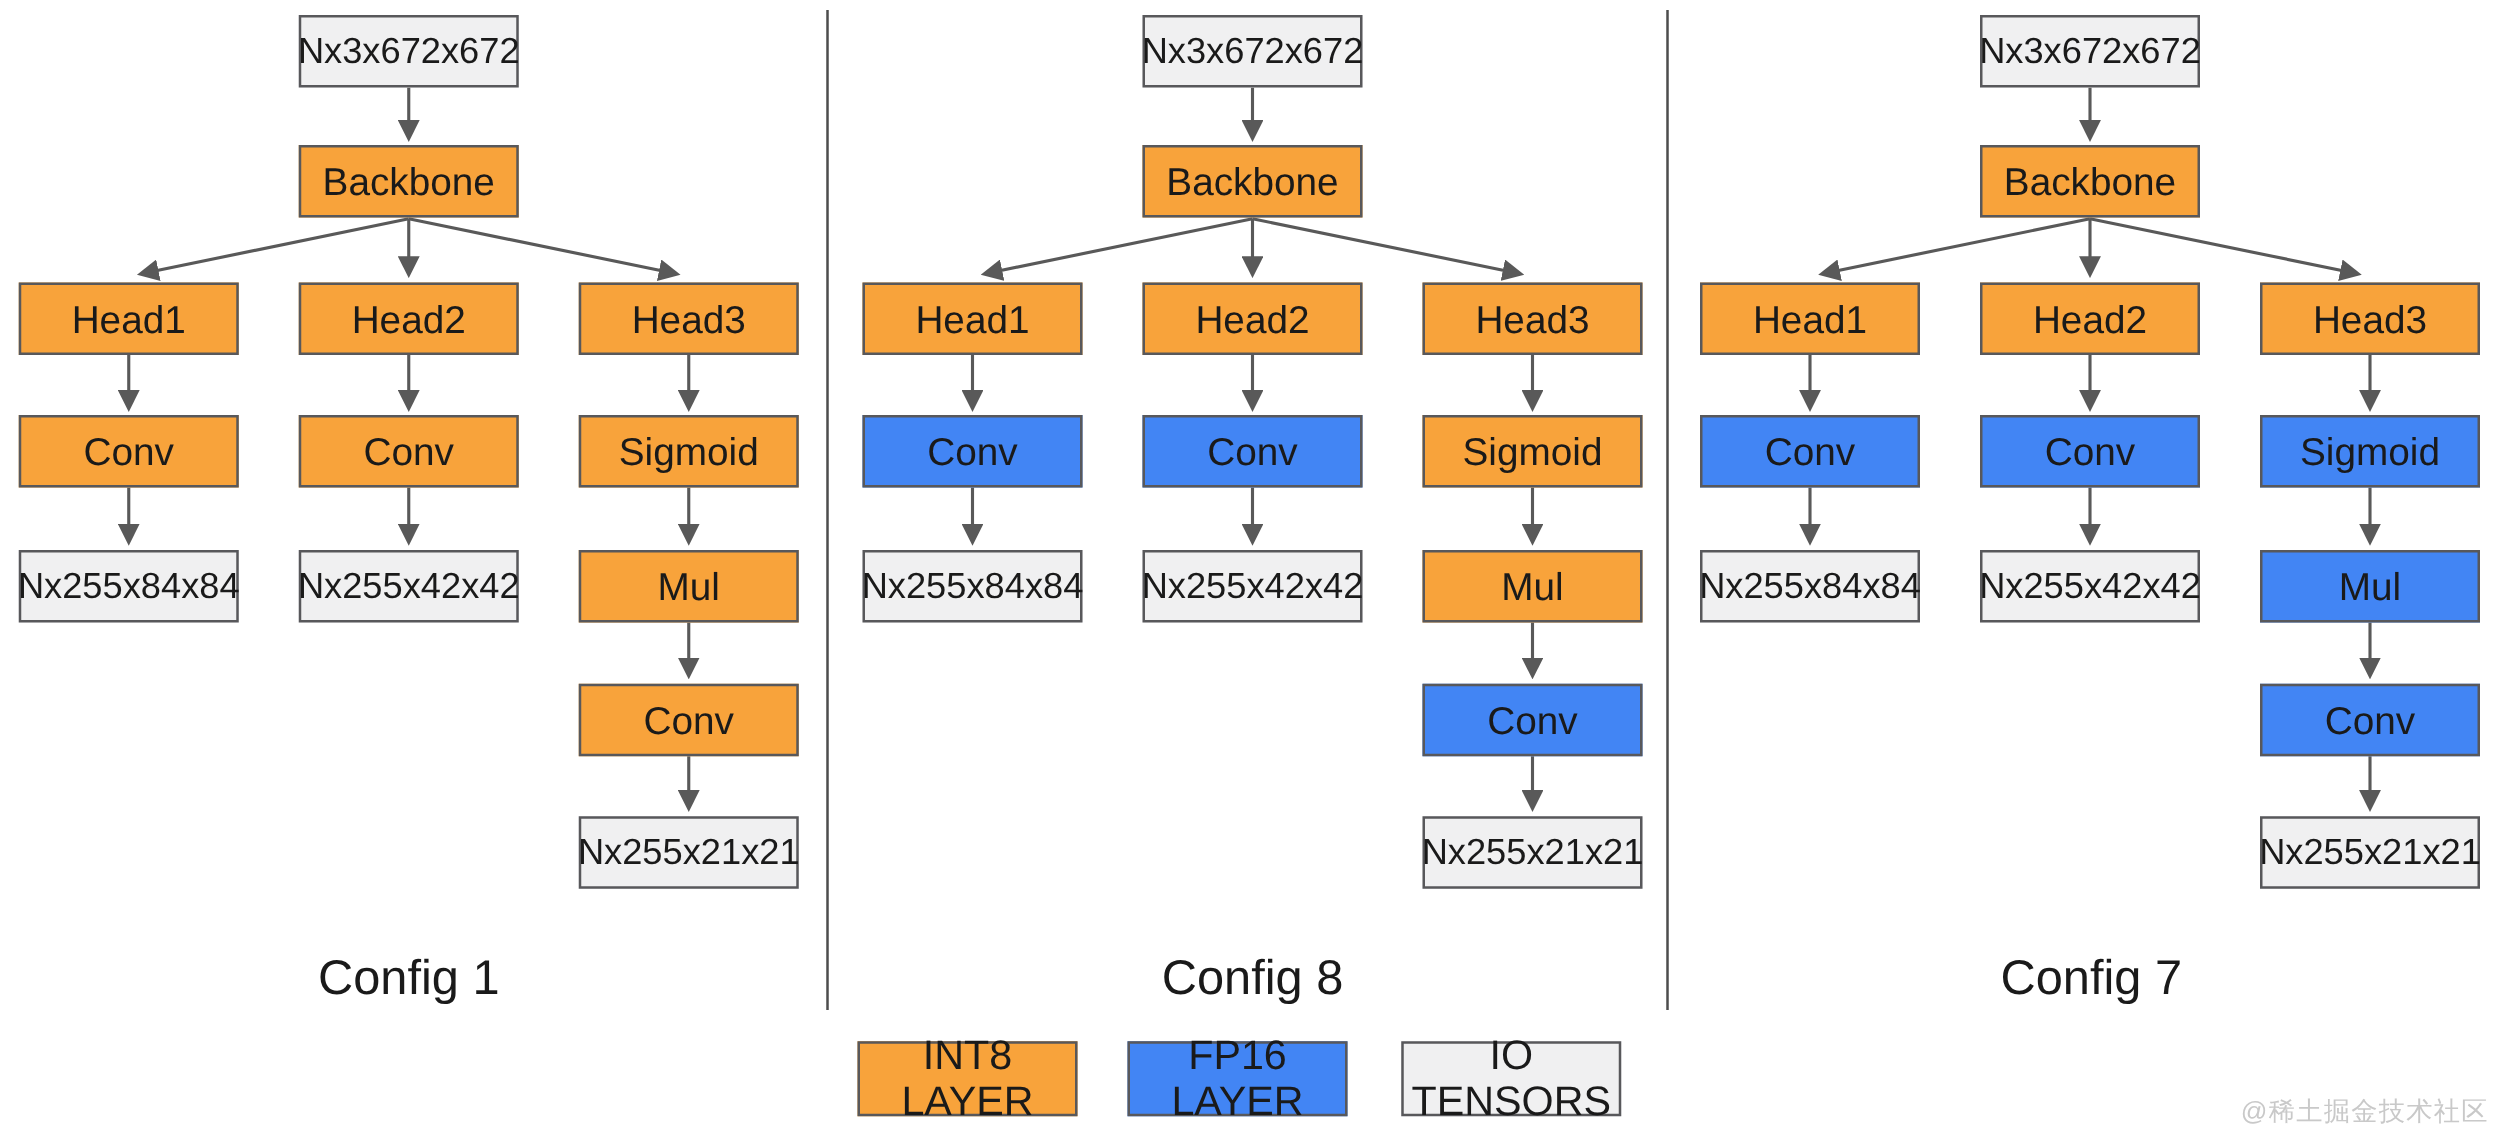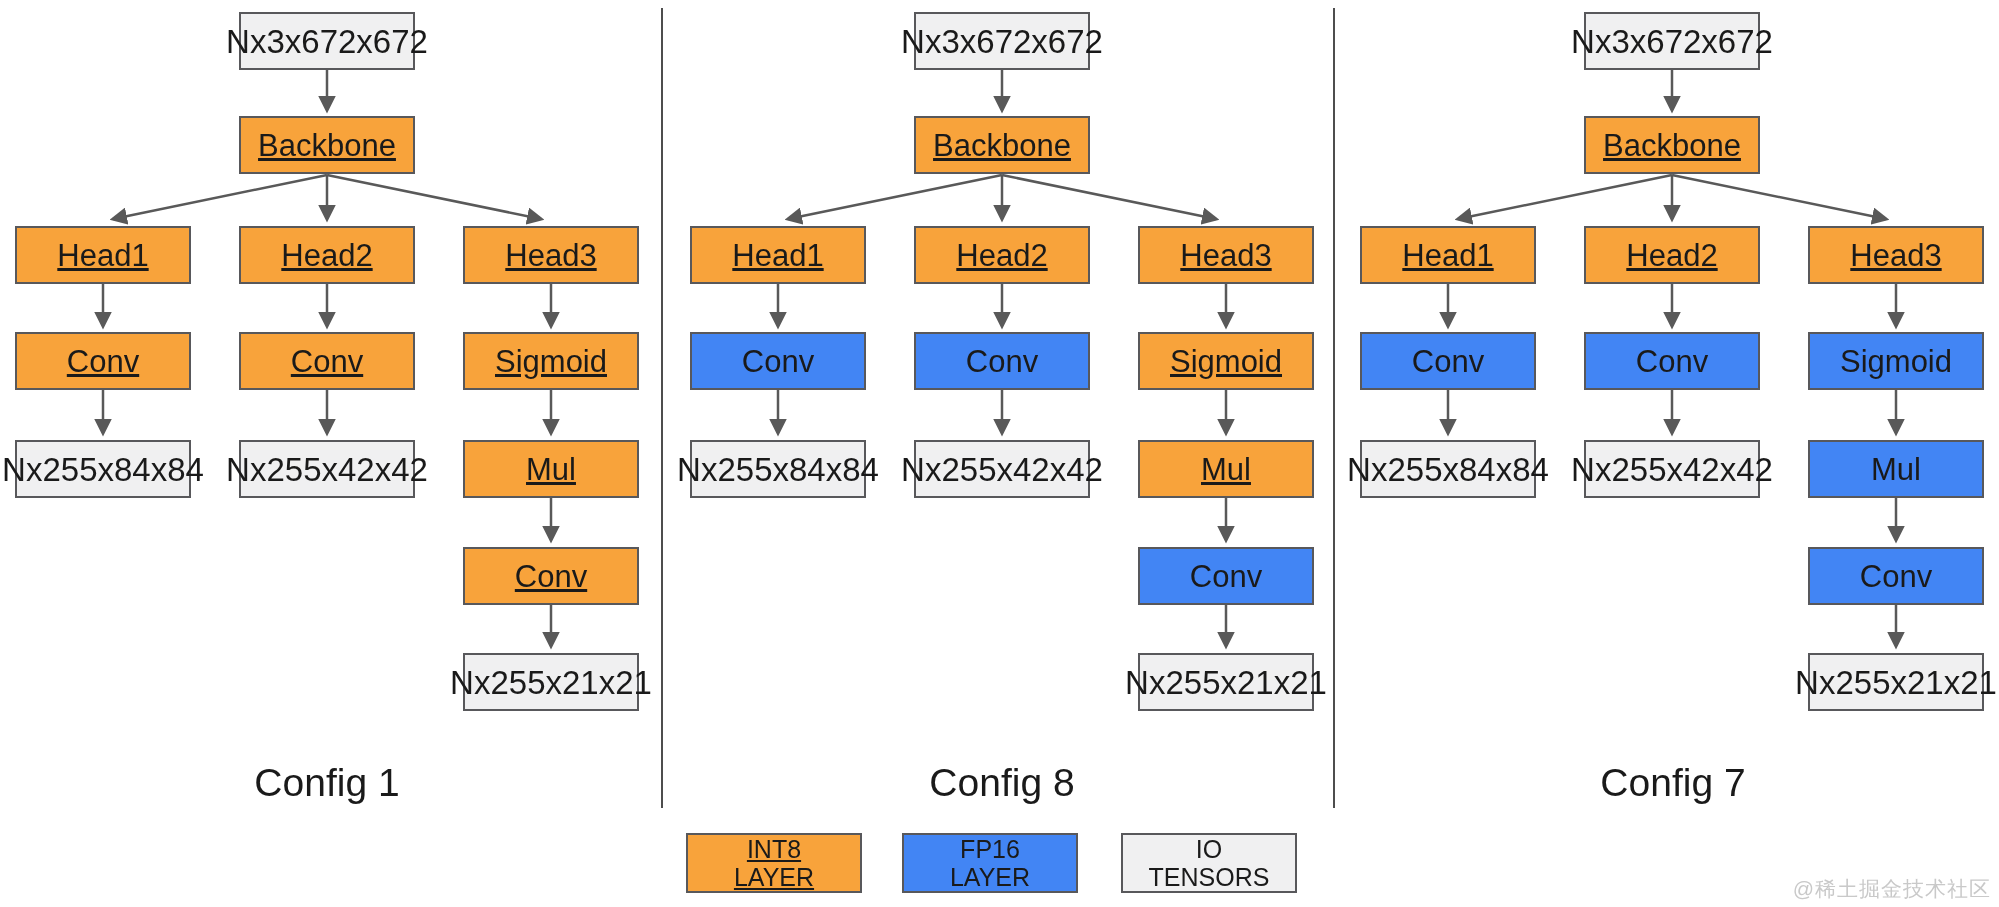--- a/index.html
+++ b/index.html
@@ -9,32 +9,32 @@
   }
   .arrow-layer{position:absolute;left:0;top:0;width:1999px;height:907px;}
   .arrow-line{stroke:var(--arrow,#595959);stroke-width:2.5;fill:none;}
   .divider-line{stroke:var(--divider,#4d4d4d);stroke-width:2;fill:none;}
   .node{
     position:absolute;width:176px;height:58px;box-sizing:border-box;
     border:2px solid var(--border,#58585b);
     display:flex;align-items:center;justify-content:center;
     font-size:31px;line-height:1;white-space:nowrap;
   }
-  .int8{background:var(--int8,#f8a33b);text-decoration:underline;}
+  .int8{background:var(--int8,#f8a33b);}
   .fp16{background:var(--fp16,#4285f4);}
-  .io{background:var(--io,#f0f0f1);font-size:33px;text-align:center;}
+  .io{background:var(--io,#f0f0f1);font-size:29px;text-align:center;}
   .config-label{
     position:absolute;width:300px;text-align:center;
     font-size:39px;line-height:1.1;
   }
   .legend-box{
     position:absolute;width:176px;height:60px;box-sizing:border-box;top:833px;
     border:2px solid var(--border,#58585b);
     display:flex;flex-direction:column;align-items:center;justify-content:center;
-    font-size:25px;line-height:1.12;text-align:center;
+    font-size:33px;line-height:1.12;text-align:center;
   }
   .watermark{
     position:absolute;right:8px;top:875px;
     font-size:21px;color:var(--watermark,#c9c9c9);letter-spacing:1px;
   }
 </style>
 </head>
 <body>
 
 <div class="canvas">

